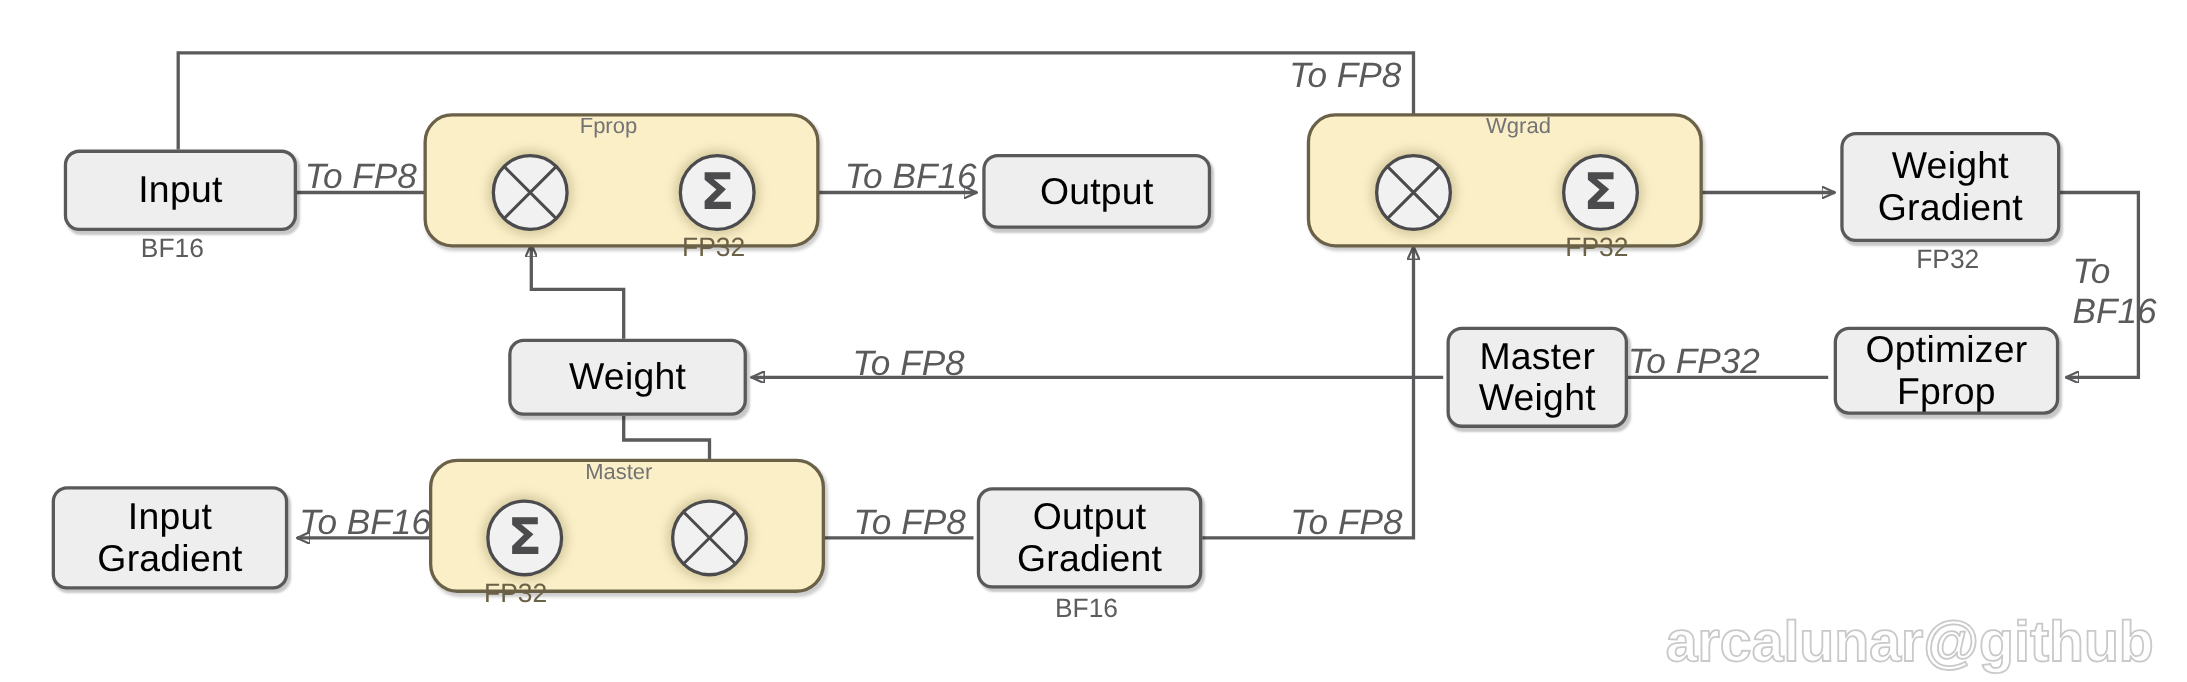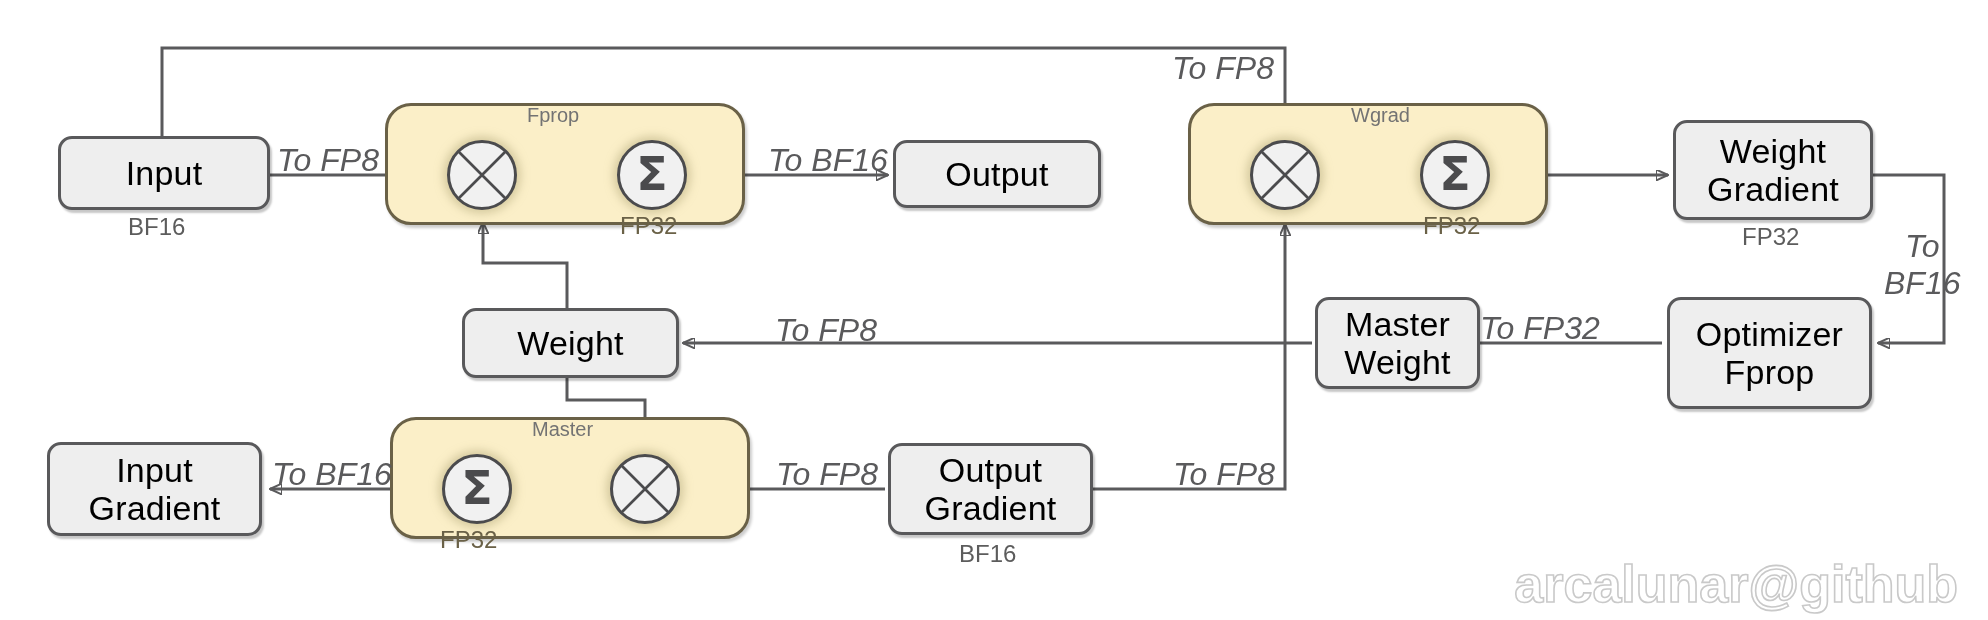--- a/index.html
+++ b/index.html
@@ -79,21 +79,21 @@
   
   .elabel{
     position:absolute;
     color:#5a5a5c;
     font-size:32px;
     font-style:italic;
     white-space:nowrap;
     z-index:9;
     line-height:1.15;
   }
-  .elabel.two{text-align:center;}
+  .elabel.two{}
 
   
   .watermark{
     position:absolute;
     right:30px;bottom:6px;
     font-size:52px;
     font-weight:bold;
     color:rgba(255,255,255,0);
     -webkit-text-stroke:1.6px #c9c9c9;
     letter-spacing:0px;
@@ -206,21 +206,21 @@
     <span>Weight</span>
     <span>Gradient</span>
   </div>
   <div class="cap" style="left:1742px;top:223px;">FP32</div>
 
   <div class="node" style="left:1315px;top:297px;width:165px;height:92px;flex-direction:column;">
     <span>Master</span>
     <span>Weight</span>
   </div>
 
-  <div class="node" style="left:1667px;top:297px;width:205px;height:112px;flex-direction:column;">
+  <div class="node" style="left:1667px;top:297px;width:205px;height:80px;flex-direction:column;">
     <span>Optimizer</span>
     <span>Fprop</span>
   </div>
 
   <div class="node" style="left:47px;top:442px;width:215px;height:94px;flex-direction:column;">
     <span>Input</span>
     <span>Gradient</span>
   </div>
 
   <div class="node" style="left:888px;top:443px;width:205px;height:92px;flex-direction:column;">

